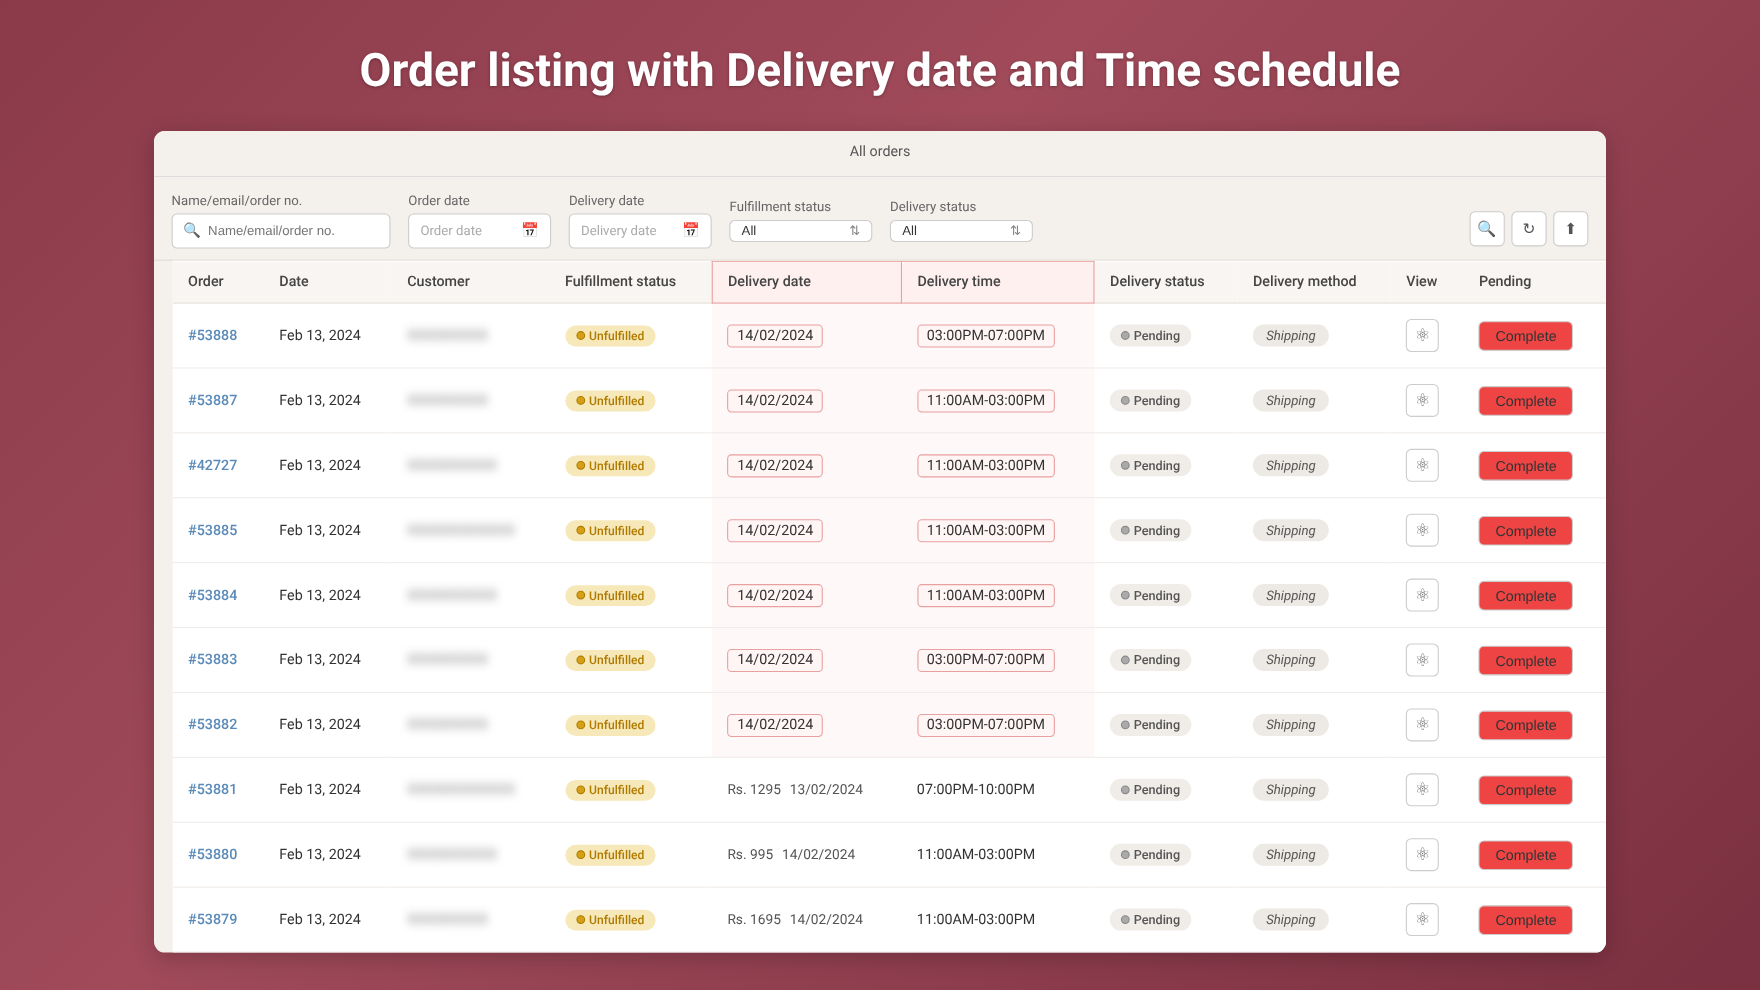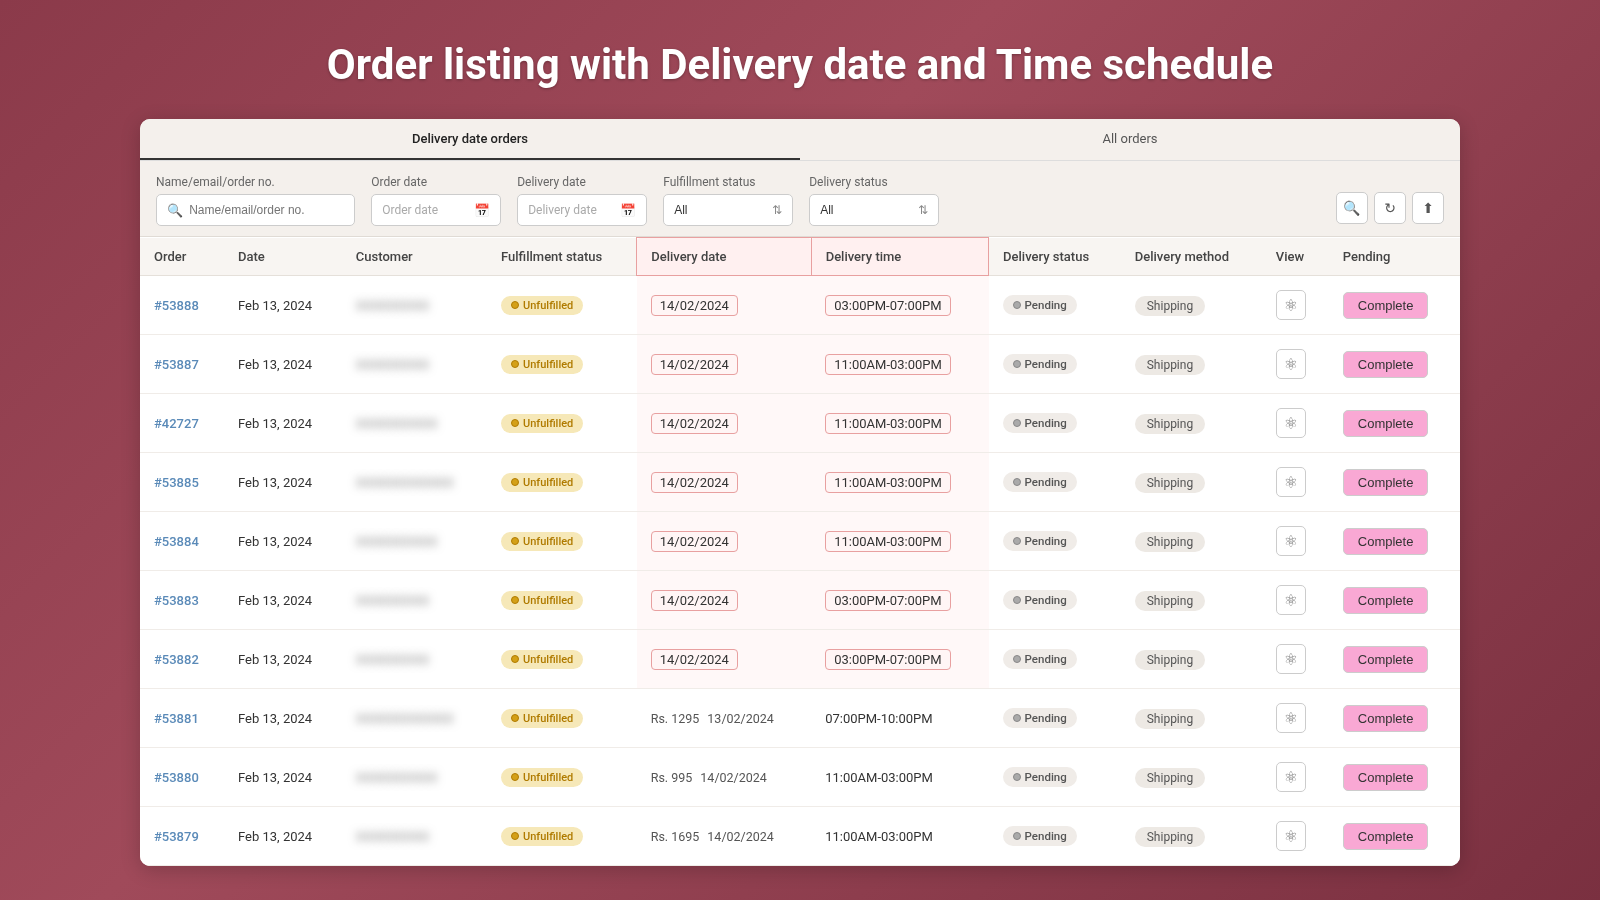--- a/index.html
+++ b/index.html
@@ -99,21 +99,21 @@
     }
     .select-wrap {
       display: flex;
       align-items: center;
       border: 1px solid #ccc;
       border-radius: 5px;
       background: white;
       padding: 5px 10px;
       gap: 6px;
       min-width: 130px;
-      height: 32px;
+      height: 20px;
       font-size: 12px;
       color: #333;
     }
     .select-wrap select {
       border: none;
       outline: none;
       font-size: 12px;
       color: #333;
       background: transparent;
       width: 100%;
@@ -136,20 +136,21 @@
       display: flex;
       align-items: center;
       justify-content: center;
       cursor: pointer;
       font-size: 14px;
       color: #555;
     }
     .table-wrap {
       overflow-x: auto;
       background: white;
+      margin-left: 17px;
     }
     table {
       width: 100%;
       border-collapse: collapse;
       font-size: 13px;
     }
     thead tr {
       background: #f8f5f2;
       border-bottom: 1px solid #e5e0da;
     }
@@ -214,38 +215,39 @@
       background: #aaa;
       border: 1.5px solid #888;
       display: inline-block;
     }
     .shipping-badge {
       background: #ede9e4;
       color: #555;
       border-radius: 20px;
       padding: 3px 12px;
       font-size: 12px;
+      font-style: italic;
     }
     .view-btn {
       width: 30px;
       height: 30px;
       border: 1px solid #ccc;
       border-radius: 5px;
       background: white;
       display: inline-flex;
       align-items: center;
       justify-content: center;
       cursor: pointer;
       color: #777;
       font-size: 15px;
     }
     .complete-btn {
       border: 1px solid #ccc;
       border-radius: 5px;
-      background: #f9a8d4;
+      background: #ef4444;
       padding: 5px 14px;
       font-size: 13px;
       color: #333;
       cursor: pointer;
       white-space: nowrap;
     }
     .delivery-date-highlight {
       background: #fff5f5;
       border: 1px solid #e8a0a0;
       border-radius: 4px;
@@ -275,21 +277,20 @@
     }
   </style>
 </head>
 <body>
 
 <h1 class="page-title">Order listing with Delivery date and Time schedule</h1>
 
 <div class="main-container">
 
   <div class="tabs-row">
-    <div class="tab active">Delivery date orders</div>
     <div class="tab">All orders</div>
   </div>
 
   <div class="filters-row">
     <div class="filter-group">
       <span class="filter-label">Name/email/order no.</span>
       <div class="search-input-wrap">
         <span style="color:#aaa;font-size:13px;">🔍</span>
         <input type="text" placeholder="Name/email/order no." style="">
       </div>

